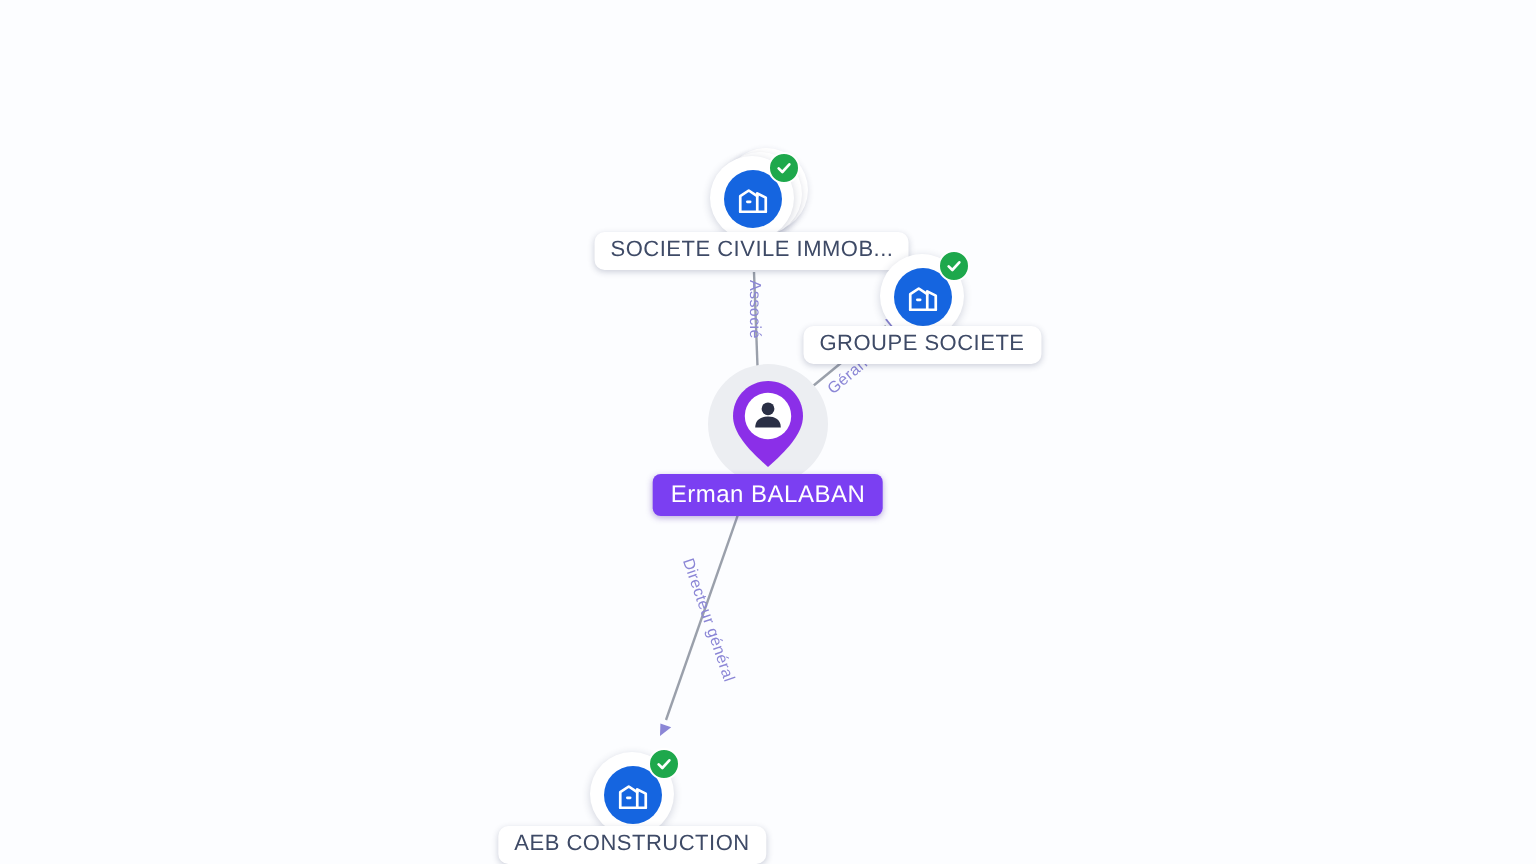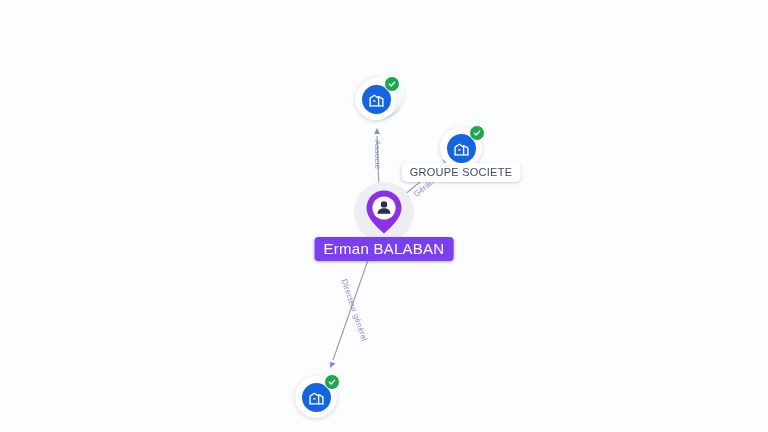--- a/index.html
+++ b/index.html
@@ -118,21 +118,21 @@
     color: #3e4a66;
     border-radius: 5px;
     padding: 3px 8px 4px 8px;
     font-size: 11px;
     letter-spacing: 0.25px;
     box-shadow: 0 1px 3px rgba(35,45,85,0.22);
   }
   .node-label.person {
     background: #7b3ff2;
     color: #ffffff;
-    font-size: 15px;
+    font-size: 12px;
     padding: 3px 9px 4px 9px;
     border-radius: 4px;
     box-shadow: 0 1px 3px rgba(70,30,160,0.35);
     text-align: right;
   }
 
   
   .edge-label {
     position: absolute;
     font-size: 8px;
@@ -182,20 +182,21 @@
           <path d="M8 14h2"></path>
         </svg>
       </div>
       <div class="verified-dot">
         <svg width="8" height="8" viewBox="0 0 24 24" fill="none" stroke="#ffffff" stroke-width="4" stroke-linecap="round" stroke-linejoin="round">
           <path d="M4 12.5 L9.5 18 L20 6.5"></path>
         </svg>
       </div>
     </div>
   </div>
+  <div class="node-label" style="left:376px; top:116px;">SOCIETE CIVILE IMMOB...</div>
 
   <div class="node" style="left:461px; top:148px;">
     <div class="company-badge">
       <div class="company-disc">
         <svg width="17" height="17" viewBox="0 0 24 24" fill="none" stroke="#ffffff" stroke-width="1.9" stroke-linecap="round" stroke-linejoin="round">
           <path d="M3 21V10l6-4 6 4"></path>
           <path d="M15 21V8l6 3v10"></path>
           <path d="M3 21h18"></path>
           <path d="M8 14h2"></path>
         </svg>
@@ -236,14 +237,15 @@
           <path d="M8 14h2"></path>
         </svg>
       </div>
       <div class="verified-dot">
         <svg width="8" height="8" viewBox="0 0 24 24" fill="none" stroke="#ffffff" stroke-width="4" stroke-linecap="round" stroke-linejoin="round">
           <path d="M4 12.5 L9.5 18 L20 6.5"></path>
         </svg>
       </div>
     </div>
   </div>
+  <div class="node-label" style="left:316px; top:413px;">AEB CONSTRUCTION</div>
 
 </div>
 
 </body></html>

